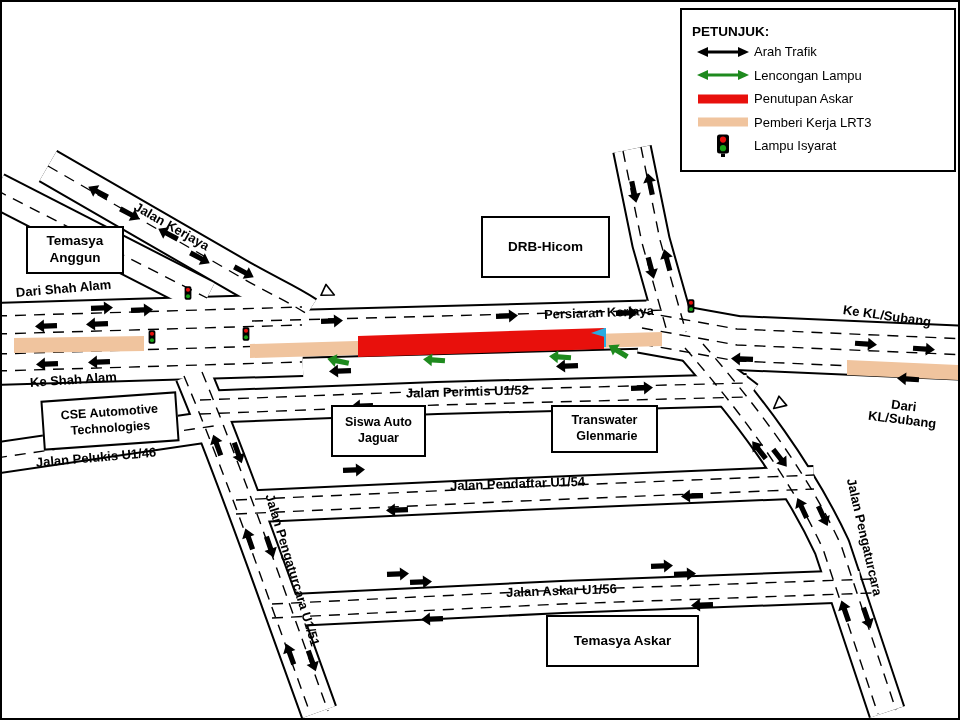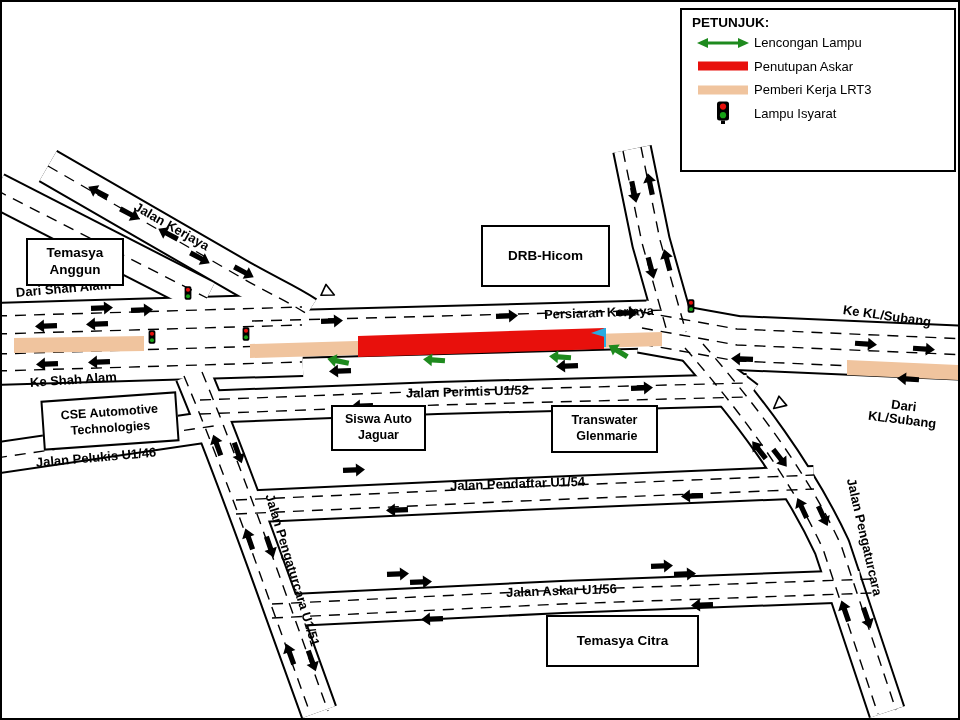--- a/index.html
+++ b/index.html
@@ -7,42 +7,42 @@
   #stage { position:relative; width:960px; height:720px; background:#fff; border:2px solid #000; overflow:hidden; }
   #map-svg { position:absolute; left:0; top:0; }
 
   .map-label { position:absolute; z-index:3; font-weight:bold; font-size:13px; color:#000; white-space:nowrap; line-height:1.1; }
   .pre { white-space:pre-line; text-align:center; }
 
   .landmark { position:absolute; z-index:4; background:#fff; border:2px solid #000;
     display:flex; align-items:center; justify-content:center; text-align:center;
     font-weight:bold; font-size:13.5px; line-height:1.25; white-space:pre-line; }
 
-  #lm-temasya-anggun { left:24px; top:236px; width:98px;  height:48px; }
-  #lm-drb-hicom      { left:479px; top:214px; width:129px; height:62px;margin-top:9px; }
+  #lm-temasya-anggun { left:24px; top:224px; width:98px;  height:48px; }
+  #lm-drb-hicom      { left:479px; top:214px; width:129px; height:62px; }
   #lm-cse            { left:40px; top:394px; width:136px; height:50px; transform:rotate(-4deg); font-size:12.5px; }
-  #lm-siswa          { left:329px; top:403px; width:95px;  height:46px; font-size:12.5px; }
+  #lm-siswa          { left:329px; top:403px; width:95px;  height:52px; font-size:12.5px; }
   #lm-transwater     { left:549px; top:403px; width:107px; height:48px; font-size:12.5px;text-align:right; }
   #lm-temasya-citra  { left:544px; top:613px; width:153px; height:52px; }
 
   #lbl-jalan-kerjaya          { left:133px; top:197px; transform:rotate(29.5deg); transform-origin:left center; }
   #lbl-dari-shah-alam         { left:14px;  top:284px; transform:rotate(-5deg); transform-origin:left center; }
   #lbl-persiaran-kerjaya      { left:542px; top:304px; transform:rotate(-2deg); }
   #lbl-ke-kl-subang           { left:841px; top:301px; transform:rotate(8deg); transform-origin:left center; }
   #lbl-ke-shah-alam           { left:28px;  top:374px; transform:rotate(-4deg); transform-origin:left center; }
   #lbl-jalan-perintis         { left:404px; top:383px; transform:rotate(-1.5deg); }
   #lbl-dari-kl-subang         { left:858px; top:397px; width:86px; transform:rotate(7deg); }
   #lbl-jalan-pelukis          { left:34px;  top:454px; transform:rotate(-5deg); transform-origin:left center; }
   #lbl-jalan-pendaftar        { left:448px; top:475px; transform:rotate(-2deg); }
   #lbl-jalan-pengaturcara-u151{ left:150px; top:561px; width:280px; text-align:center; transform:rotate(73deg); }
   #lbl-jalan-pengaturcara     { left:790px; top:528px; width:144px; text-align:center; transform:rotate(77deg); }
   #lbl-jalan-askar            { left:504px; top:582px; transform:rotate(-2deg); }
 
   .legend { position:absolute; z-index:6; left:678px; top:6px; width:276px; height:164px;
-    background:#fff; border:2.5px solid #000; padding:5px 10px 4px 10px; }
+    background:#fff; border:2.5px solid #000; padding:14px 10px 4px 10px; }
   .legend-title { font-weight:bold; font-size:13.5px; margin-bottom:1px; }
   .legend-row { display:flex; align-items:center; height:23.5px; }
   .legend-icon { width:62px; display:flex; justify-content:center; align-items:center; flex:none; }
   .legend-label { font-size:13px; color:#000; }
 </style>
 </head>
 <body>
 
 <div id="stage">
 
@@ -204,39 +204,49 @@
 
   <div class="landmark" id="lm-temasya-anggun">Temasya
 Anggun</div>
   <div class="landmark" id="lm-drb-hicom">DRB-Hicom</div>
   <div class="landmark" id="lm-cse">CSE Automotive
 Technologies</div>
   <div class="landmark" id="lm-siswa">Siswa Auto
 Jaguar</div>
   <div class="landmark" id="lm-transwater">Transwater
 Glenmarie</div>
-  <div class="landmark" id="lm-temasya-citra">Temasya Citra</div>
+  <div class="landmark" id="lm-temasya-citra">Temasya Askar</div>
 
   <div class="map-label" id="lbl-jalan-kerjaya">Jalan Kerjaya</div>
   <div class="map-label" id="lbl-dari-shah-alam">Dari Shah Alam</div>
   <div class="map-label" id="lbl-persiaran-kerjaya">Persiaran Kerjaya</div>
   <div class="map-label" id="lbl-ke-kl-subang">Ke KL/Subang</div>
   <div class="map-label" id="lbl-ke-shah-alam">Ke Shah Alam</div>
   <div class="map-label" id="lbl-jalan-perintis">Jalan Perintis U1/52</div>
   <div class="map-label pre" id="lbl-dari-kl-subang">Dari
 KL/Subang</div>
   <div class="map-label" id="lbl-jalan-pelukis">Jalan Pelukis U1/46</div>
   <div class="map-label" id="lbl-jalan-pendaftar">Jalan Pendaftar U1/54</div>
   <div class="map-label" id="lbl-jalan-pengaturcara-u151">Jalan Pengaturcara U1/51</div>
   <div class="map-label" id="lbl-jalan-pengaturcara">Jalan Pengaturcara</div>
   <div class="map-label" id="lbl-jalan-askar">Jalan Askar U1/56</div>
 
   <div class="legend">
     <div class="legend-title">PETUNJUK:</div>
 
+    <div class="legend-row">
+      <span class="legend-icon">
+        <svg width="54" height="14" viewBox="0 0 54 14">
+          <line x1="9" y1="7" x2="45" y2="7" stroke="#000" stroke-width="3"></line>
+          <polygon points="1,7 12,2 12,12" fill="#000"></polygon>
+          <polygon points="53,7 42,2 42,12" fill="#000"></polygon>
+        </svg>
+      </span>
+      <span class="legend-label">Arah Trafik</span>
+    </div>
 
     <div class="legend-row">
       <span class="legend-icon">
         <svg width="54" height="14" viewBox="0 0 54 14">
           <line x1="9" y1="7" x2="45" y2="7" stroke="#1e8a1e" stroke-width="3"></line>
           <polygon points="1,7 12,2 12,12" fill="#1e8a1e"></polygon>
           <polygon points="53,7 42,2 42,12" fill="#1e8a1e"></polygon>
         </svg>
       </span>
       <span class="legend-label">Lencongan Lampu</span>

